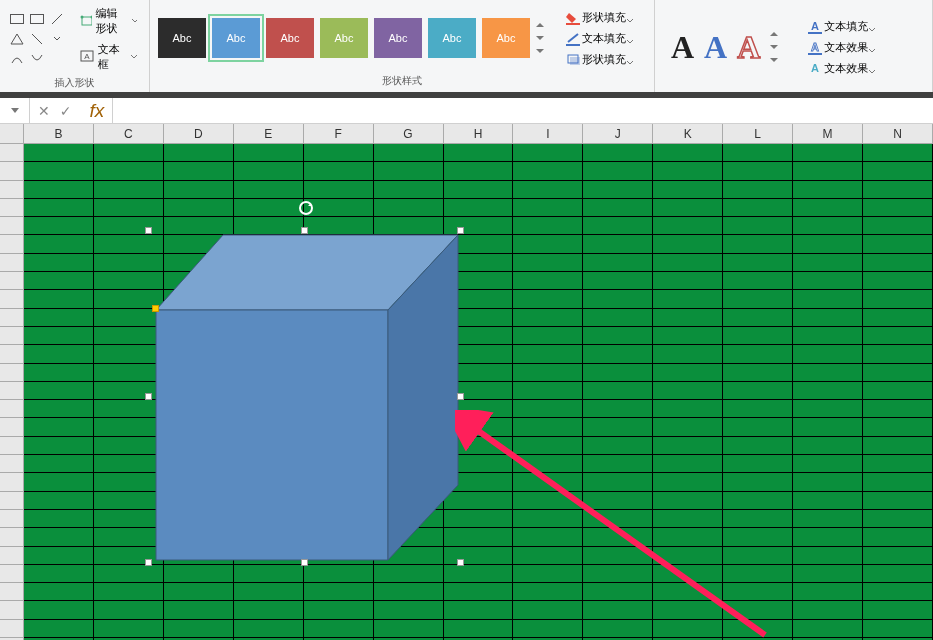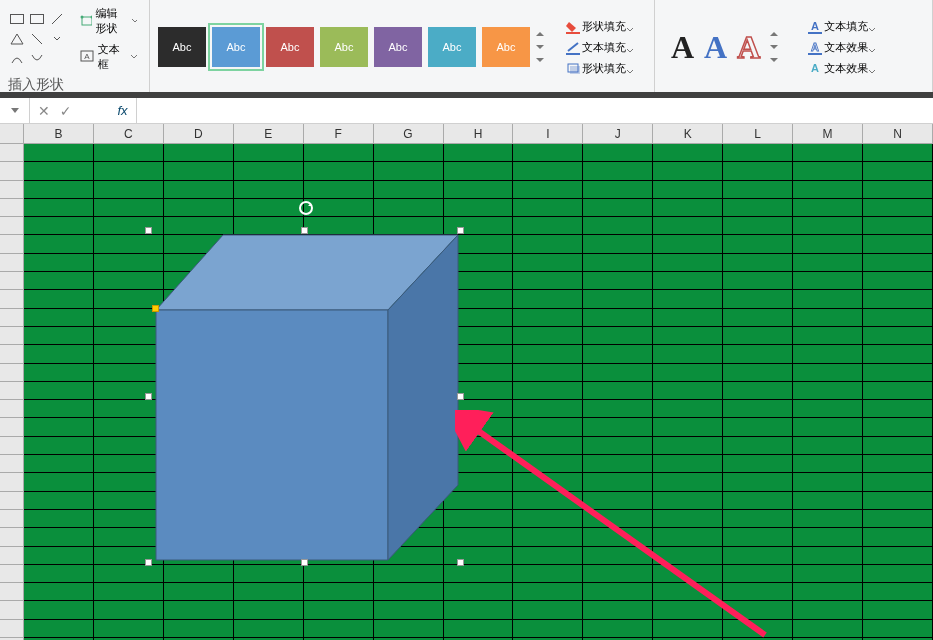--- a/index.html
+++ b/index.html
@@ -1,21 +1,21 @@
 <!DOCTYPE html>
 <html><head>
   <meta charset="utf-8">
   <style>
     * { margin: 0; padding: 0; box-sizing: border-box; }
     body { font-family: "Microsoft YaHei", sans-serif; font-size: 12px; background: #fff; overflow: hidden; width: 933px; height: 640px; position: relative; }
     
     .ribbon { height: 98px; background: #f5f6f7; border-bottom: 6px solid #404040; display: flex; }
     .ribbon-group { border-right: 1px solid #d0d0d0; padding: 4px 8px 2px 8px; display: flex; flex-direction: column; }
     .ribbon-group-content { flex: 1; display: flex; align-items: center; gap: 6px; }
-    .ribbon-group-label { font-size: 14px; color: #555; padding: 2px 0; }
+    .ribbon-group-label { text-align: center; font-size: 10px; color: #555; padding: 2px 0; }
     
     .shape-tools { display: flex; flex-direction: column; gap: 2px; justify-content: center; }
     .shape-row { display: flex; gap: 2px; align-items: center; }
     .shape-icon { width: 18px; height: 18px; display: flex; align-items: center; justify-content: center; color: #555; }
     
     .edit-btns { display: flex; flex-direction: column; gap: 2px; padding-left: 4px; }
     .edit-btn { display: flex; align-items: center; gap: 4px; padding: 2px 4px; font-size: 11px; cursor: pointer; }
     .edit-btn-icon { width: 16px; height: 16px; }
     .dropdown-arrow { width: 8px; height: 8px; }
     
@@ -42,21 +42,21 @@
     .wordart-item { font-size: 32px; font-weight: bold; font-family: "Times New Roman", serif; cursor: pointer; }
     .wa1 { color: #222; }
     .wa2 { color: #4472c4; }
     .wa3 { color: transparent; -webkit-text-stroke: 1.5px #c0504d; }
     
     .formula-bar { height: 26px; background: #fff; border-bottom: 1px solid #d0d0d0; display: flex; align-items: center; }
     .name-box { width: 30px; height: 100%; border-right: 1px solid #d0d0d0; display: flex; align-items: center; justify-content: center; }
     .name-box-arrow { width: 0; height: 0; border-left: 4px solid transparent; border-right: 4px solid transparent; border-top: 5px solid #777; }
     .formula-btns { display: flex; align-items: center; padding: 0 8px; gap: 10px; color: #888; }
     .formula-btn { cursor: pointer; font-size: 14px; }
-    .fx-label { font-style: italic; font-size: 13px; color: #0c4a6e; padding-left: 8px; margin-left: 28px; }
+    .fx-label { font-style: italic; font-size: 19px; color: #a16207; padding-left: 8px; }
     .formula-input { flex: 1; height: 100%; border: none; outline: none; border-left: 1px solid #d0d0d0; padding: 0 6px; }
     
     .sheet-area { position: relative; }
     .col-headers { display: flex; height: 20px; background: #e8e8e8; border-bottom: 1px solid #aaa; }
     .corner-cell { width: 24px; border-right: 1px solid #aaa; background: #e8e8e8; }
     .col-header { width: 70px; text-align: center; border-right: 1px solid #aaa; font-size: 12px; line-height: 20px; color: #333; }
     
     .grid-container { position: relative; height: 496px; overflow: hidden; }
     .row-headers { position: absolute; left: 0; top: 0; width: 24px; background: #e8e8e8; }
     .row-header { height: 18.3px; border-bottom: 1px solid #aaa; border-right: 1px solid #aaa; }
@@ -195,20 +195,21 @@
               <rect x="2" y="2" width="10" height="8" fill="none" stroke="#4472c4"></rect>
               <rect x="4" y="4" width="10" height="8" fill="#4472c4" opacity="0.3"></rect>
             </svg>
           <span>形状填充</span>
           <svg class="dropdown-arrow">
               <path d="M1 2 L4 5 L7 2" fill="none" stroke="#777"></path>
             </svg>
         </div>
       </div>
     </div>
+    <div class="ribbon-group-label">形状样式</div>
   </div>
 
   <div class="ribbon-group" style="width:278px">
     <div class="ribbon-group-content">
       <div class="wordart-gallery">
         <div class="wordart-item wa1">A</div>
         <div class="wordart-item wa2">A</div>
         <div class="wordart-item wa3">A</div>
         <div class="gallery-expand">
           <div class="up"></div>

